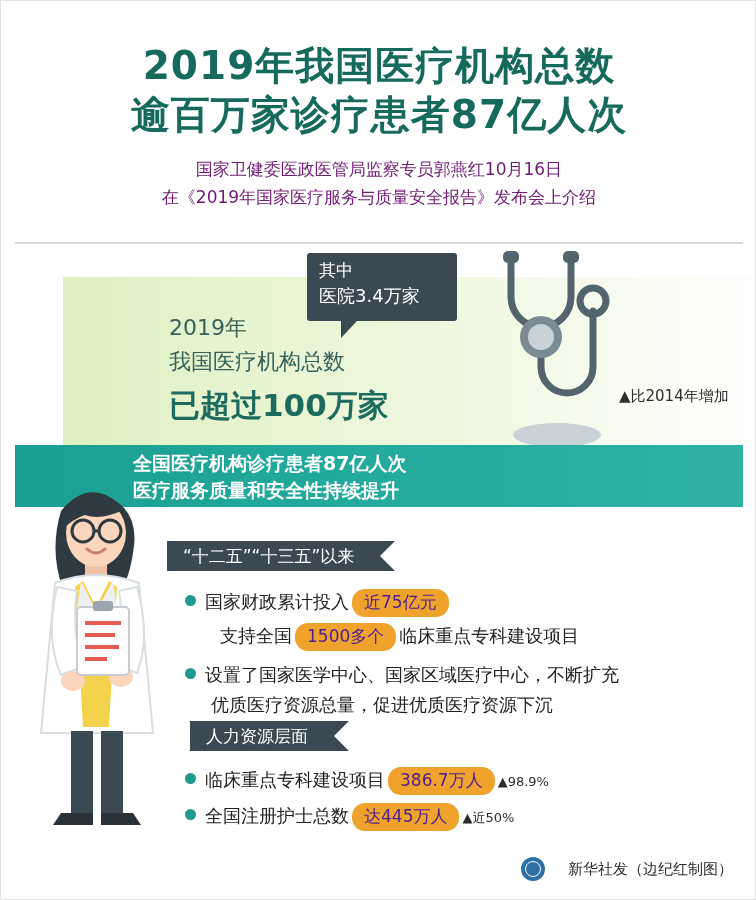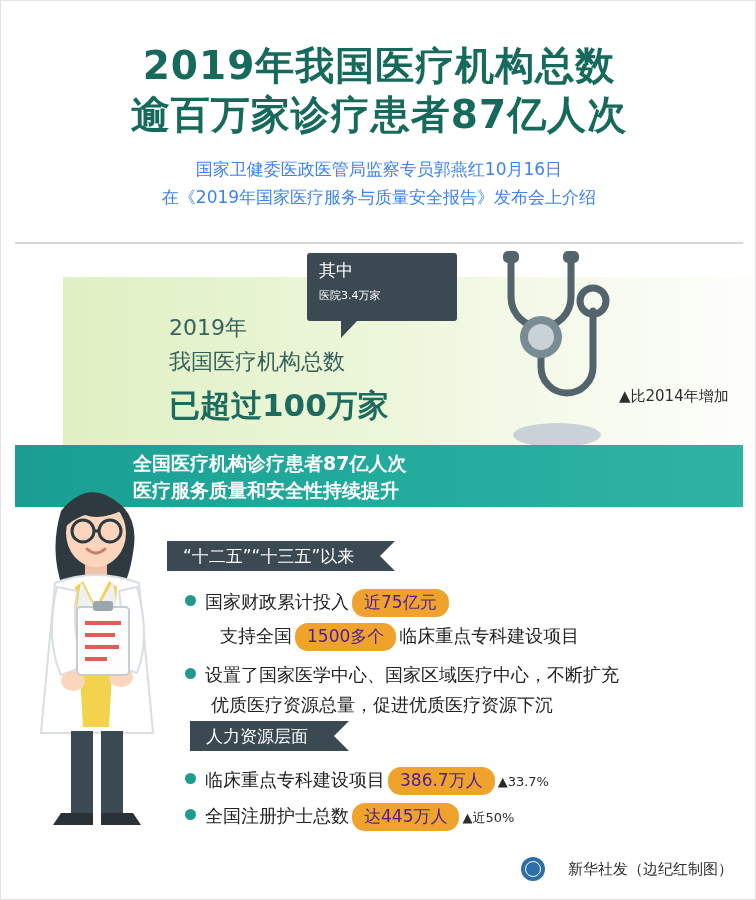--- a/index.html
+++ b/index.html
@@ -42,21 +42,21 @@
     font-weight: bold;
     line-height: 49px;
     letter-spacing: 1px;
     white-space: nowrap;
   }
   .subtitle-wrap {
     text-align: center;
     margin-top: 16px;
   }
   .subtitle-line {
-    color: #3b82f6;
+    color: #701a75;
     font-size: 17px;
     line-height: 28px;
     white-space: nowrap;
   }
   .hr-rule {
     position: absolute;
     left: 0;
     top: 227px;
     width: 728px;
     height: 2px;
@@ -103,21 +103,21 @@
     left: 306px;
     top: 252px;
     width: 150px;
     background: #3b4a52;
     color: #ffffff;
     border-radius: 3px;
     padding: 4px 12px 12px 12px;
     box-sizing: border-box;
   }
   .bubble-l1 { font-size: 17px; line-height: 26px; }
-  .bubble-l2 { font-size: 11px; line-height: 26px; }
+  .bubble-l2 { font-size: 18px; line-height: 26px; }
   .bubble:after {
     content: "";
     position: absolute;
     left: 34px;
     bottom: -17px;
     width: 0; height: 0;
     border-left: 16px solid #3b4a52;
     border-bottom: 17px solid transparent;
   }
 
@@ -325,21 +325,21 @@
     <div class="bullet-row r2">
       <span class="dot"></span><span>设置了国家医学中心、国家区域医疗中心，不断扩充</span>
     </div>
     <div class="bullet-row r2b">
       <span>优质医疗资源总量，促进优质医疗资源下沉</span>
     </div>
 
     <div class="sect-tag tag2">人力资源层面</div>
 
     <div class="bullet-row r3">
-      <span class="dot"></span><span>临床重点专科建设项目</span><span class="pill">386.7万人</span><span class="tri-up">▲33.7%</span>
+      <span class="dot"></span><span>临床重点专科建设项目</span><span class="pill">386.7万人</span><span class="tri-up">▲98.9%</span>
     </div>
     <div class="bullet-row r4">
       <span class="dot"></span><span>全国注册护士总数</span><span class="pill">达445万人</span><span class="tri-up">▲近50%</span>
     </div>
   </div>
 
   <div class="doctor">
     <svg width="175" height="400" viewBox="0 0 175 400">
 
       <path d="M42 52 q28 -34 60 -6 q18 16 12 48 q-4 26 -12 36 l-58 0 q-14 -38 -2 -78z" fill="#2f3a40"></path>

